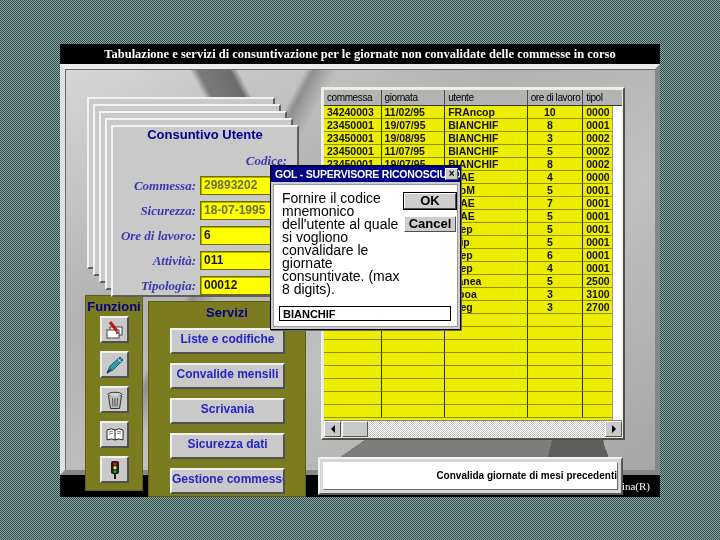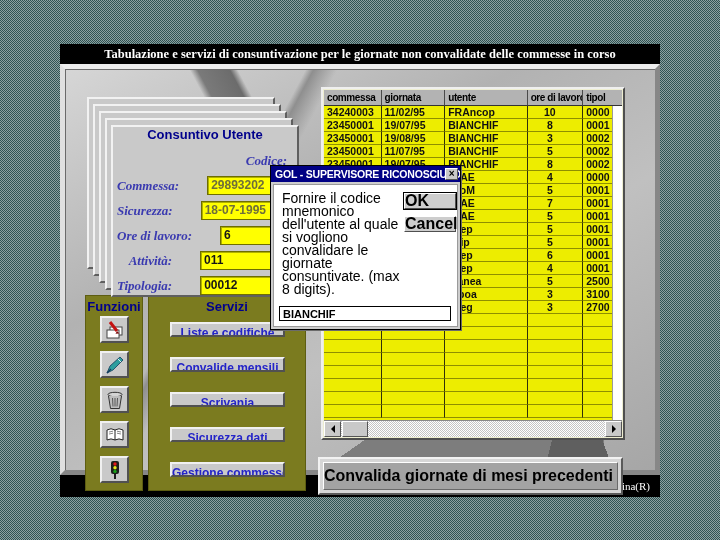--- a/index.html
+++ b/index.html
@@ -30,37 +30,37 @@
              font-family:"Liberation Serif", serif;font-size:11px;line-height:22px;
              text-align:right;padding-right:10px;box-sizing:border-box;}
 
   
   .stack-panel{position:absolute;width:188px;height:172px;background:#c9c9c9;
                border:2px solid;border-color:#f2f2f2 #5f5f5f #5f5f5f #f2f2f2;box-sizing:border-box;}
   .form-panel{position:absolute;left:46px;top:56px;width:188px;height:172px;background:#c9c9c9;
               border:2px solid;border-color:#f2f2f2 #5f5f5f #5f5f5f #f2f2f2;box-sizing:border-box;z-index:4;}
   .form-title{text-align:center;color:#00008c;font-weight:bold;font-size:13px;}
   .form-rows{position:absolute;left:4px;right:6px;top:24px;}
-  .form-row{display:flex;align-items:center;height:19px;margin-bottom:6px;gap:24px;}
+  .form-row{display:flex;align-items:center;height:19px;margin-bottom:6px;}
   .form-row .lbl{flex:1;text-align:right;font-family:"Liberation Serif", serif;
                  font-style:italic;font-weight:bold;font-size:13px;color:#3a3ab0;padding-right:4px;white-space:nowrap;}
   .form-row .field{width:86px;height:17px;background:#ffff00;border:1px solid #6e6e00;
                    box-shadow:inset 1px 1px 0 #b0b000;font-size:12px;font-weight:bold;
                    line-height:17px;padding-left:3px;overflow:hidden;white-space:nowrap;}
   .form-row.dim .field{color:#6e6e3a;}
   .form-row.dark .field{color:#161616;}
 
   
   .table-frame{position:absolute;left:256px;top:18px;width:304px;height:353px;
                border:2px solid;border-color:#efefef #4f4f4f #4f4f4f #efefef;
                background:#ededd0;box-sizing:border-box;z-index:5;}
   .table-inner{position:absolute;left:1px;top:1px;right:1px;bottom:1px;background:#ededed;}
   .t-head{display:flex;height:16px;background:#b3b3b3;}
   .th{box-sizing:border-box;border-right:1px solid #4a4a4a;border-bottom:1px solid #333;
-      font-size:10px;font-weight:bold;letter-spacing:-0.4px;color:#000;
+      font-size:10px;font-weight:normal;letter-spacing:-0.4px;color:#000;
       line-height:15px;padding-left:3px;white-space:nowrap;overflow:hidden;}
   .t-rows{position:absolute;left:0;top:16px;right:9px;bottom:16px;overflow:hidden;background:#eded00;}
   .tr{display:flex;height:13px;}
   .td{box-sizing:border-box;border-right:1px solid #30300a;border-bottom:1px solid #8f8f00;
       font-size:10.5px;font-weight:bold;color:#111;line-height:12px;padding-left:3px;
       white-space:nowrap;overflow:hidden;background:#eded00;}
   .c0{width:58px;} .c1{width:64px;} .c2{width:83px;}
   .c3{width:56px;text-align:center;padding-left:0;padding-right:10px;} .c4{width:30px;border-right:none;}
   .th.c0{width:58px}.th.c1{width:64px}.th.c2{width:83px}.th.c3{width:56px;text-align:left;padding-left:3px;padding-right:0}.th.c4{width:39px;border-right:none}
   .t-right{position:absolute;top:16px;right:0;width:9px;bottom:16px;background:#fff;
@@ -86,48 +86,48 @@
              white-space:nowrap;overflow:hidden;}
   .dlg-close{position:absolute;right:2px;top:2px;width:13px;height:12px;background:#c9c9c9;
              border:1px solid;border-color:#fff #555 #555 #fff;color:#000;font-size:10px;
              font-weight:bold;line-height:10px;text-align:center;box-sizing:border-box;}
   .dlg-body{position:absolute;left:2px;right:2px;top:18px;bottom:2px;background:#fff;
             border:1px solid #9a9a9a;}
   .dlg-msg{position:absolute;left:8px;top:7px;width:122px;font-size:14px;font-weight:normal;
            line-height:13px;color:#000;}
   .dlg-btn{position:absolute;left:130px;width:52px;height:16px;background:#cdcdcd;
            border:1px solid;border-color:#fff #4f4f4f #4f4f4f #fff;box-shadow:0 0 0 1px #000;
-           font-size:16px;font-weight:bold;line-height:14px;box-sizing:border-box;}
+           font-size:13px;font-weight:bold;text-align:center;line-height:14px;box-sizing:border-box;}
   .dlg-btn.ok{top:8px;}
   .dlg-btn.cancel{top:31px;box-shadow:none;}
   .dlg-input{position:absolute;left:5px;right:6px;bottom:5px;height:15px;background:#fff;
              border:1px solid #000;font-size:11px;font-weight:bold;line-height:14px;
              padding-left:3px;box-sizing:border-box;}
 
   
   .olive{position:absolute;background:#7b7b1f;border:1px solid #5d5d12;box-sizing:border-box;z-index:3;}
   #funzioni{left:20px;top:226px;width:58px;height:196px;}
-  #servizi{left:83px;top:226px;width:158px;height:196px;}
+  #servizi{left:83px;top:232px;width:158px;height:196px;}
   .panel-hd{text-align:center;color:#00008c;font-weight:bold;font-size:13px;margin-top:3px;}
   .icon-btn{position:absolute;left:14px;width:29px;height:27px;background:#c9c9c9;
             border:2px solid;border-color:#f0f0f0 #515151 #515151 #f0f0f0;padding:0;
             display:flex;align-items:center;justify-content:center;box-sizing:border-box;}
   .icon-btn svg{width:20px;height:20px;display:block;}
-  .srv-btn{position:absolute;left:21px;width:115px;height:15px;background:#c9c9c9;
+  .srv-btn{position:absolute;left:21px;width:115px;height:26px;background:#c9c9c9;
            border:2px solid;border-color:#f0f0f0 #515151 #515151 #f0f0f0;
            color:#2424c8;font-weight:bold;font-size:12px;text-align:center;
            line-height:19px;box-sizing:border-box;white-space:nowrap;overflow:hidden;}
 
   
   .convalida-box{position:absolute;left:253px;top:388px;width:305px;height:38px;
                  background:#d6d6d6;border:2px solid;border-color:#f2f2f2 #5a5a5a #5a5a5a #f2f2f2;
                  padding:3px;box-sizing:border-box;z-index:3;}
-  .convalida-btn{width:100%;height:100%;background:#a3a3a3;border:1px solid;
+  .convalida-btn{width:100%;height:100%;background:#ffffff;border:1px solid;
                  border-color:#fff #6a6a6a #6a6a6a #fff;box-sizing:border-box;
-                 font-size:16px;font-weight:bold;color:#000;text-align:left;line-height:26px;
+                 font-size:10px;font-weight:bold;color:#000;text-align:right;line-height:26px;
                  white-space:nowrap;overflow:hidden;}
 </style>
 </head>
 <body>
 
 <div class="stage">
   <div class="window">
 
     <div class="titlebar">Tabulazione e servizi di consuntivazione per le giornate non convalidate delle commesse in corso</div>
 

